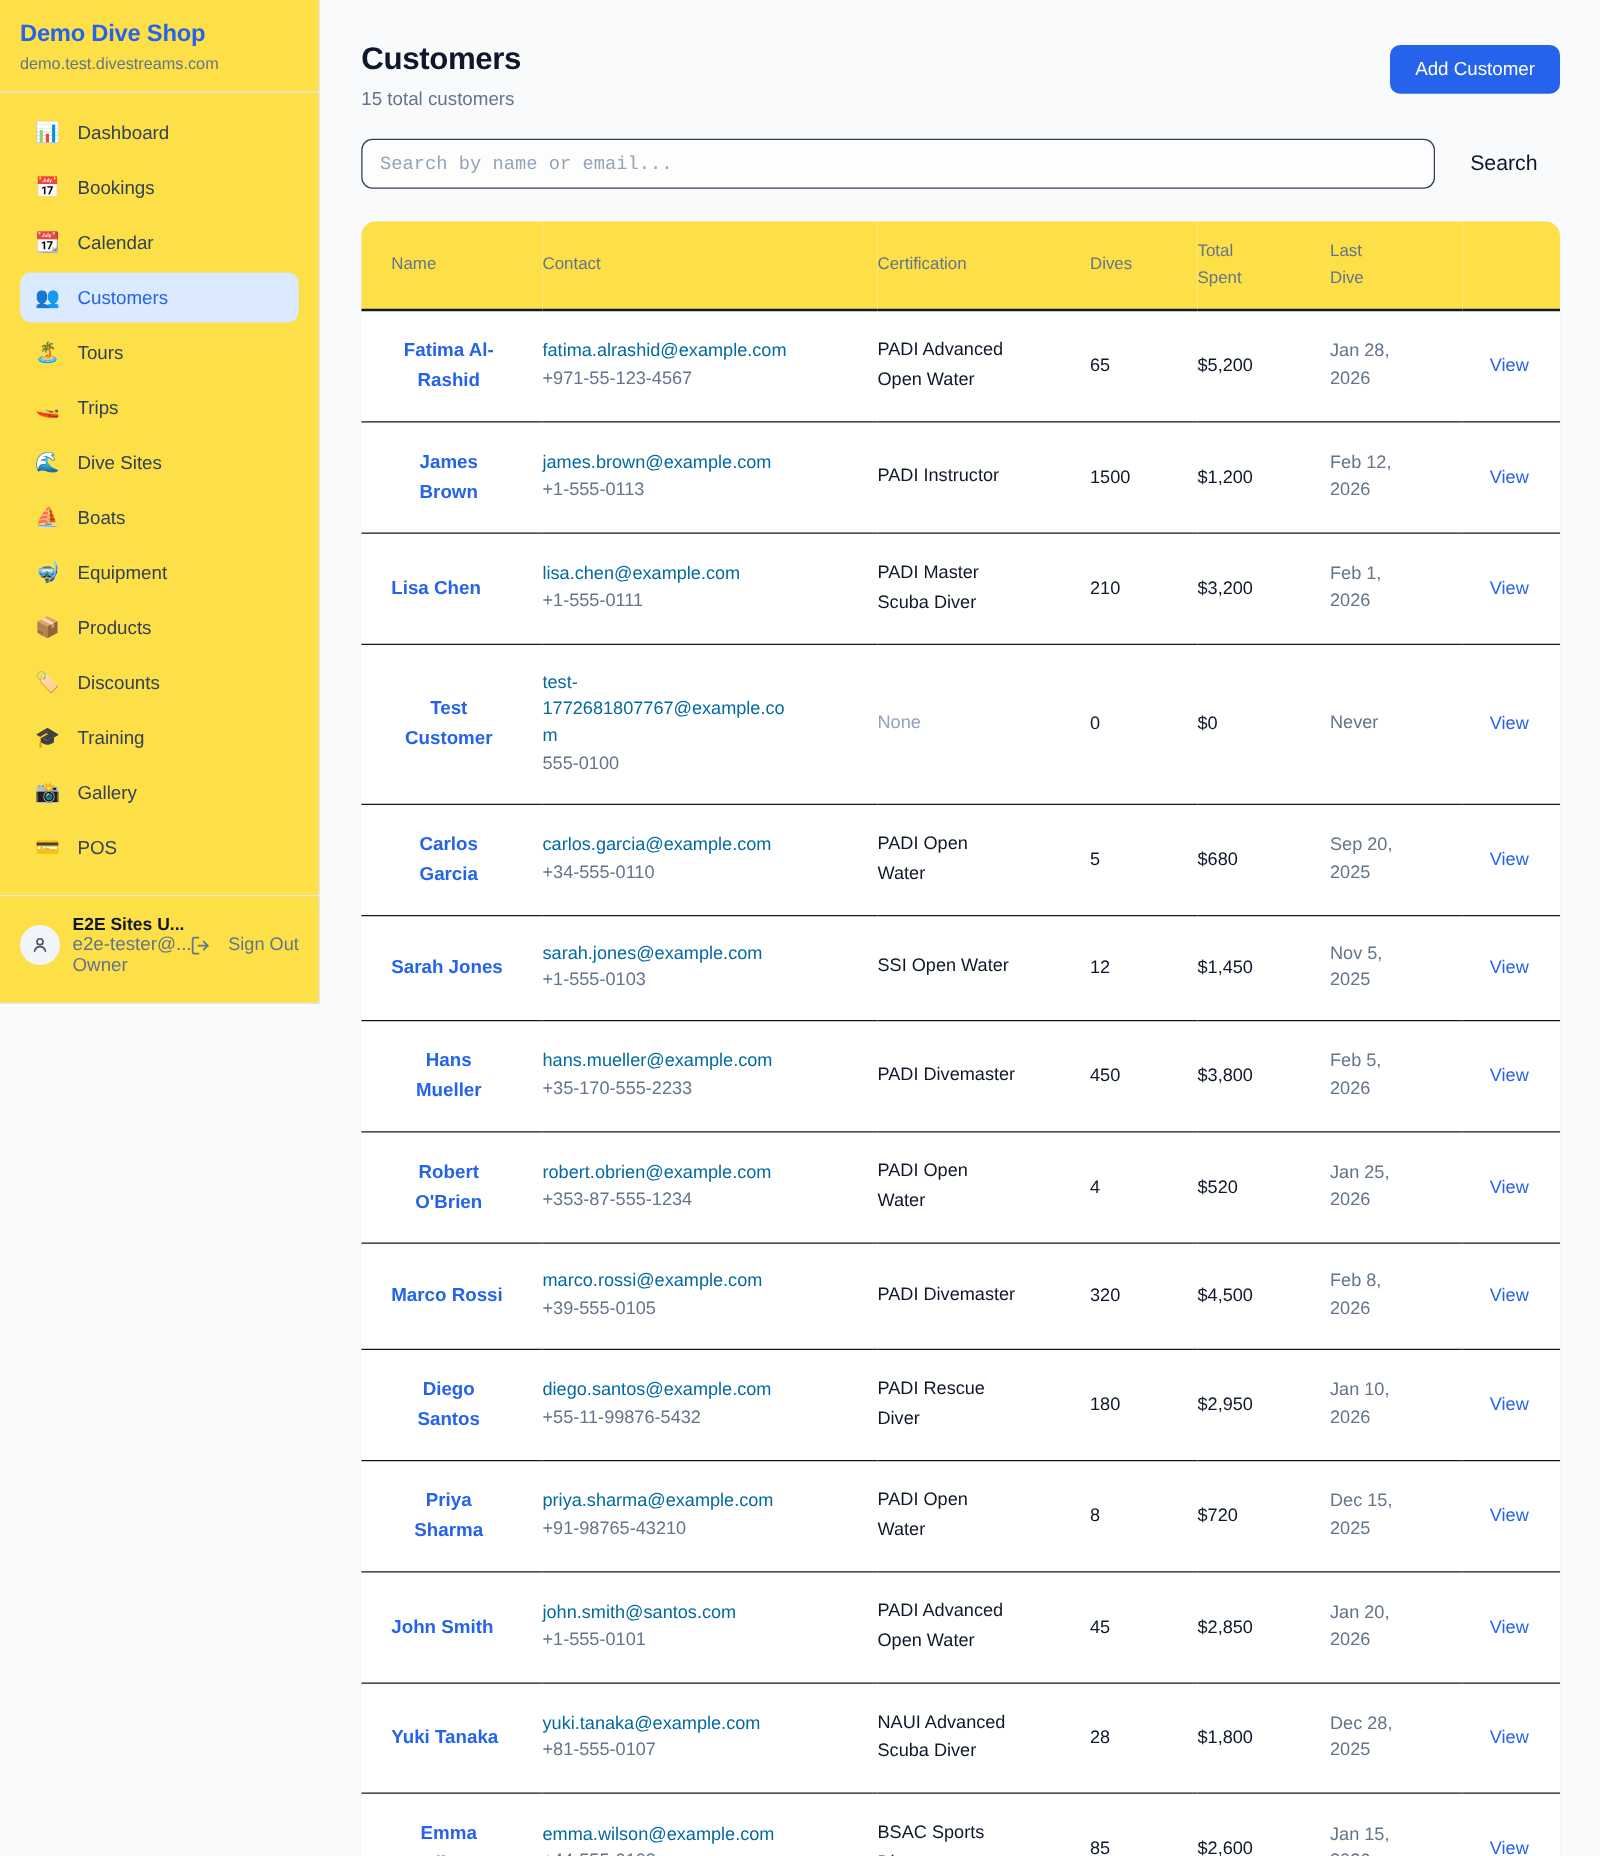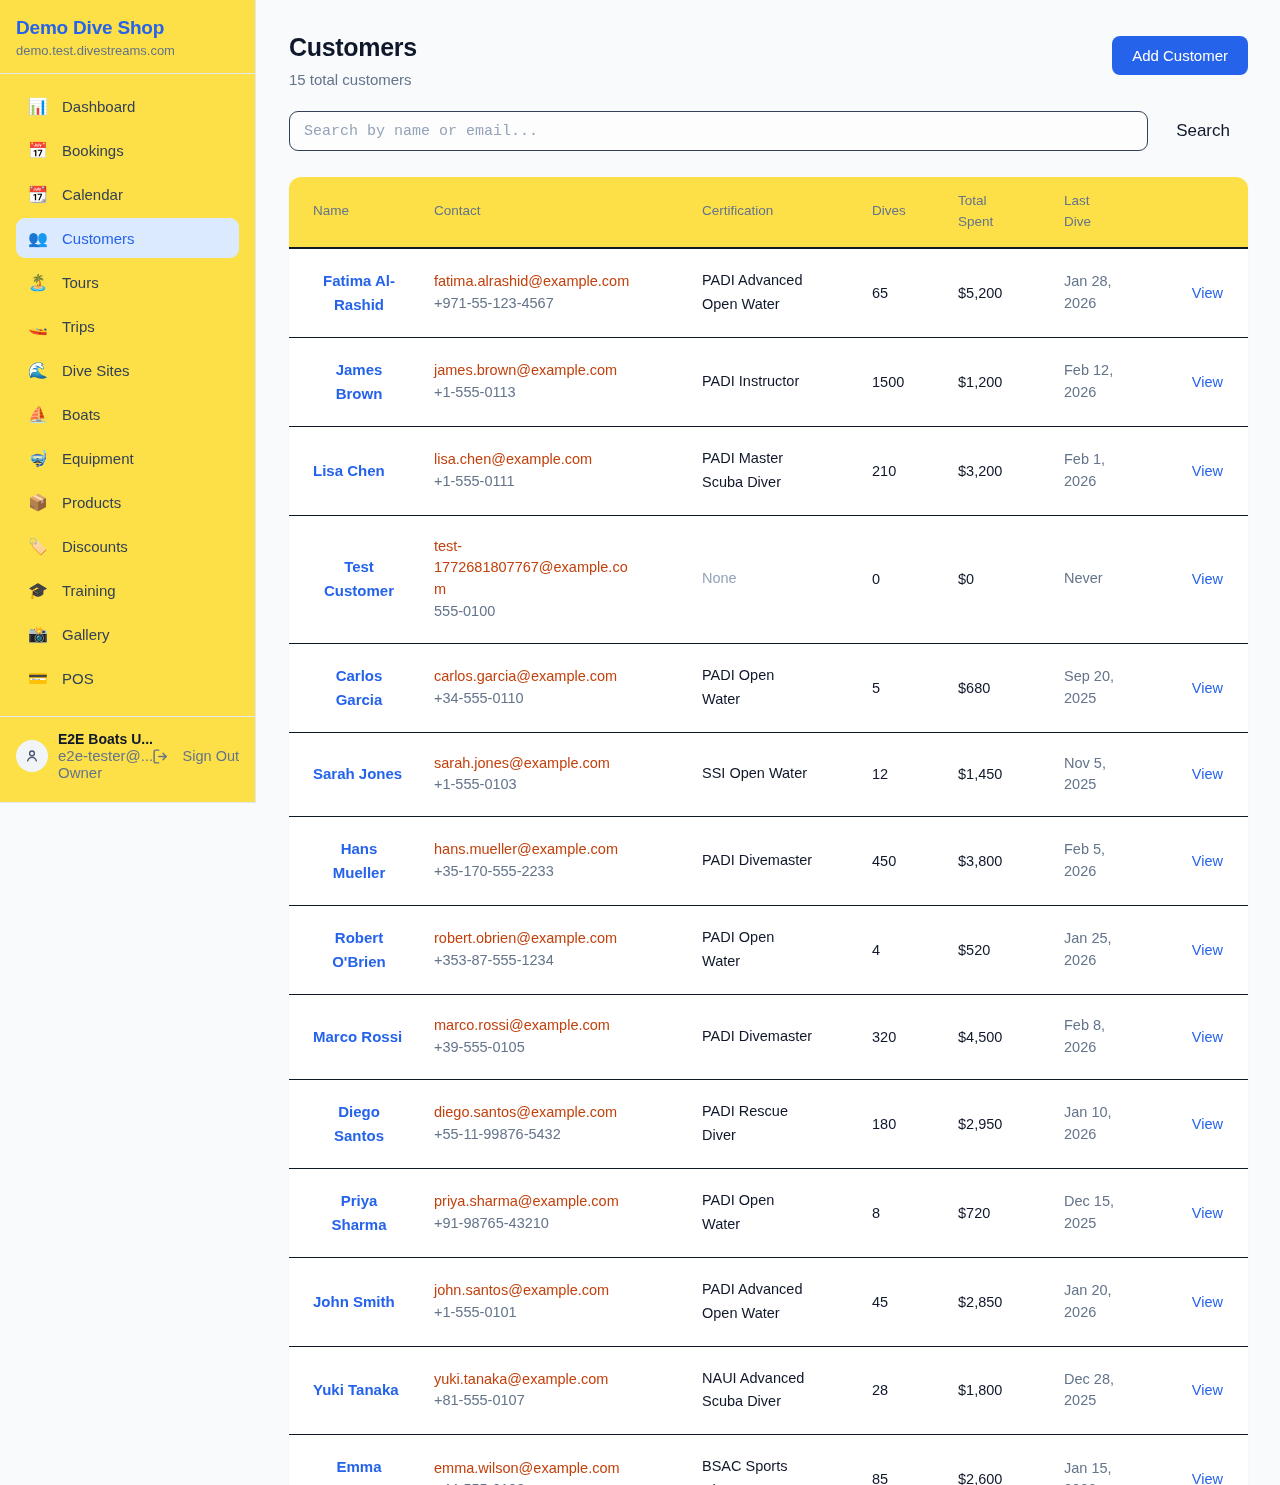--- a/index.html
+++ b/index.html
@@ -110,21 +110,21 @@
   .col-4 { width: 106px; }
   .col-5 { width: 106px; }
   .col-6 { width: 79px; text-align: right; padding-right: 26px; }
   th.col-5 .th-label { max-width: 36px; }
   th.col-4 .th-label { max-width: 44px; }
 
   .name-link {
     color: var(--accent); text-decoration: none; font-weight: 700; font-size: 15px;
     display: inline-block; max-width: 92px; line-height: 1.6; cursor: pointer; text-align: center;
   }
-  .email { color: #c2410c; line-height: 1.5; max-width: 198px; overflow-wrap: break-word; }
+  .email { color: #0369a1; line-height: 1.5; max-width: 198px; overflow-wrap: break-word; }
   .phone { color: var(--muted); line-height: 1.5; }
   .cert { display: inline-block; max-width: 114px; line-height: 1.65; }
   .cert.muted { color: var(--faint); }
   .last-dive { display: inline-block; max-width: 64px; color: var(--muted); line-height: 1.5; }
   .view-link { color: var(--accent); text-decoration: none; cursor: pointer; }
 </style>
 </head>
 <body>
 
 <aside class="sidebar">
@@ -204,21 +204,21 @@
   </a>
 </nav>
   <div class="user-section">
     <div class="avatar">
       <svg width="18" height="18" viewBox="0 0 24 24">
         <circle cx="12" cy="8.5" r="3.2" fill="none" stroke="#475569" stroke-width="1.8"></circle>
         <path d="M6.2 18.5c.9-3.1 3-4.7 5.8-4.7s4.9 1.6 5.8 4.7" fill="none" stroke="#475569" stroke-width="1.8" stroke-linecap="round"></path>
       </svg>
     </div>
     <div class="user-meta">
-      <div class="user-name">E2E Boats U...</div>
+      <div class="user-name">E2E Sites U...</div>
       <div class="user-email">e2e-tester@...</div>
       <div class="user-role">Owner</div>
     </div>
     <button class="signout">
       <svg width="17" height="17" viewBox="0 0 24 24">
         <path d="M9.5 21H5a2 2 0 0 1-2-2V5a2 2 0 0 1 2-2h4.5" fill="none" stroke="#64748b" stroke-width="2" stroke-linecap="round"></path>
         <path d="M15.5 16.5 20 12l-4.5-4.5" fill="none" stroke="#64748b" stroke-width="2" stroke-linecap="round" stroke-linejoin="round"></path>
         <path d="M20 12H9.5" fill="none" stroke="#64748b" stroke-width="2" stroke-linecap="round"></path>
       </svg>
       <span>Sign Out</span>
@@ -393,21 +393,21 @@
     <td class="col-2"><span class="cert">PADI Open Water</span></td>
     <td class="col-3"><span>8</span></td>
     <td class="col-4"><span>$720</span></td>
     <td class="col-5"><span class="last-dive">Dec 15, 2025</span></td>
     <td class="col-6"><a class="view-link">View</a></td>
   </tr>
 
   <tr>
     <td class="col-0"><a class="name-link">John Smith</a></td>
     <td class="col-1">
-      <div class="email">john.santos@example.com</div>
+      <div class="email">john.smith@santos.com</div>
       <div class="phone">+1-555-0101</div>
     </td>
     <td class="col-2"><span class="cert">PADI Advanced Open Water</span></td>
     <td class="col-3"><span>45</span></td>
     <td class="col-4"><span>$2,850</span></td>
     <td class="col-5"><span class="last-dive">Jan 20, 2026</span></td>
     <td class="col-6"><a class="view-link">View</a></td>
   </tr>
 
   <tr>

